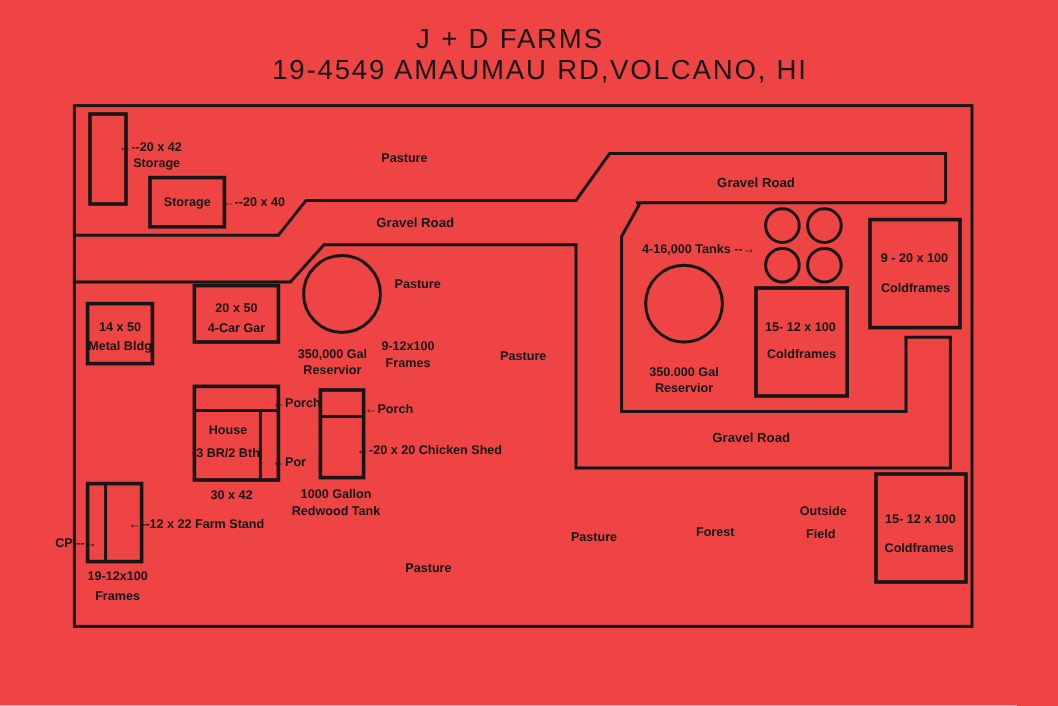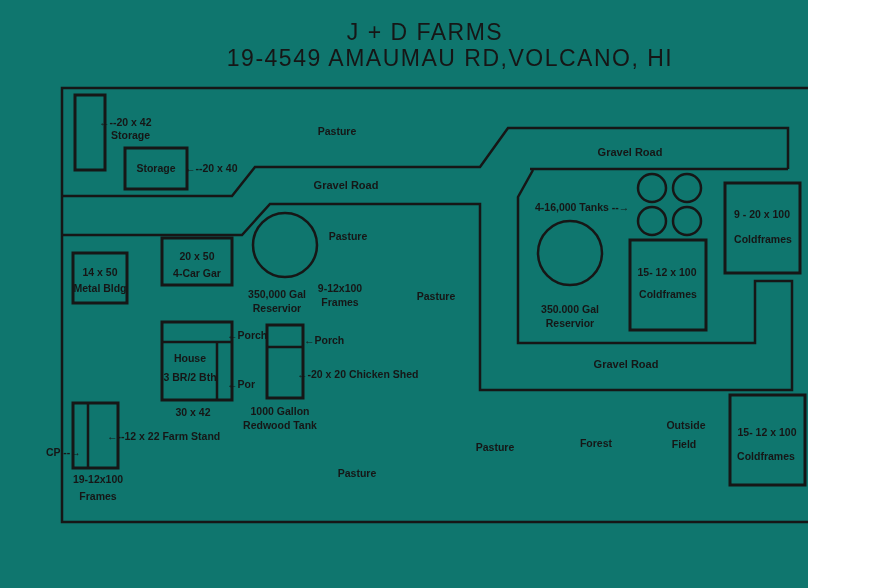--- a/index.html
+++ b/index.html
@@ -1,16 +1,16 @@
 <!DOCTYPE html>
 <html><head>
 <meta charset="utf-8">
 <style>
   html,body{margin:0;padding:0;background:#ffffff;}
-  .page{position:relative;width:808px;height:588px;background:#0f766e;overflow:hidden;}
+  .page{position:relative;width:882px;height:588px;background:#ef4444;overflow:hidden;}
   svg{display:block;}
   text{font-family:"Liberation Sans","DejaVu Sans",sans-serif;font-weight:bold;fill:#161616;}
   text.title{font-weight:normal;font-size:23px;letter-spacing:1.5px;}
   text.lbl{font-size:10.5px;}
   text.lbl-lg{font-size:11px;}
   .ln{stroke:#161616;fill:none;}
 </style>
 </head>
 <body>
 

